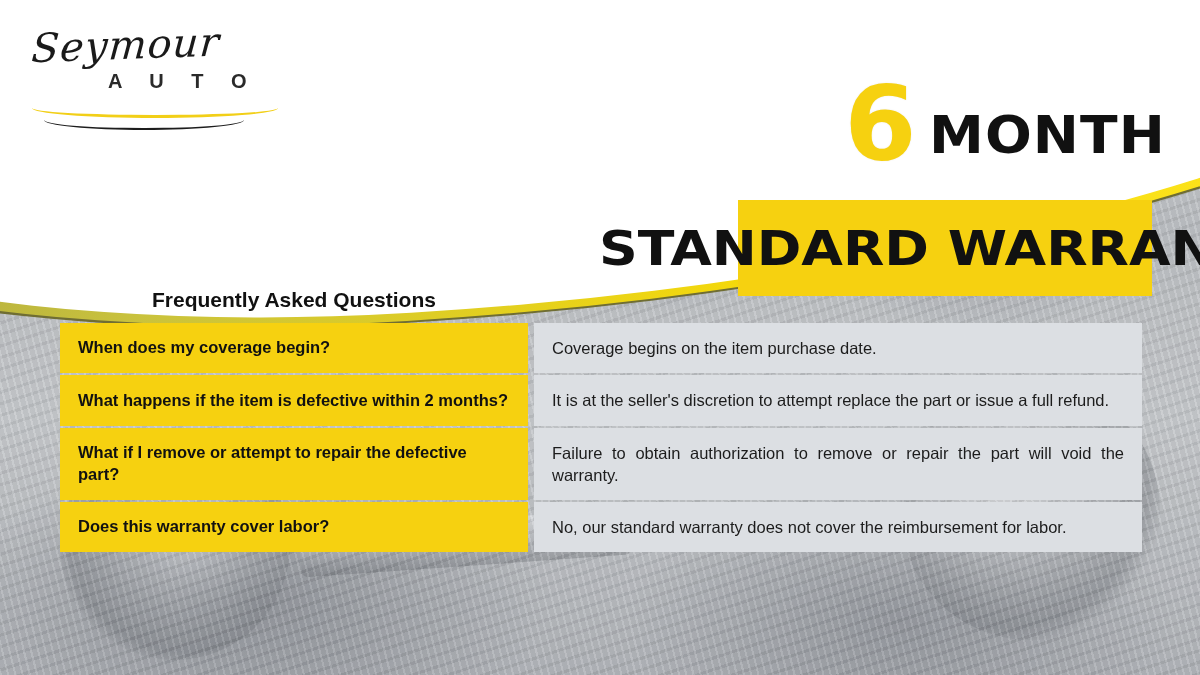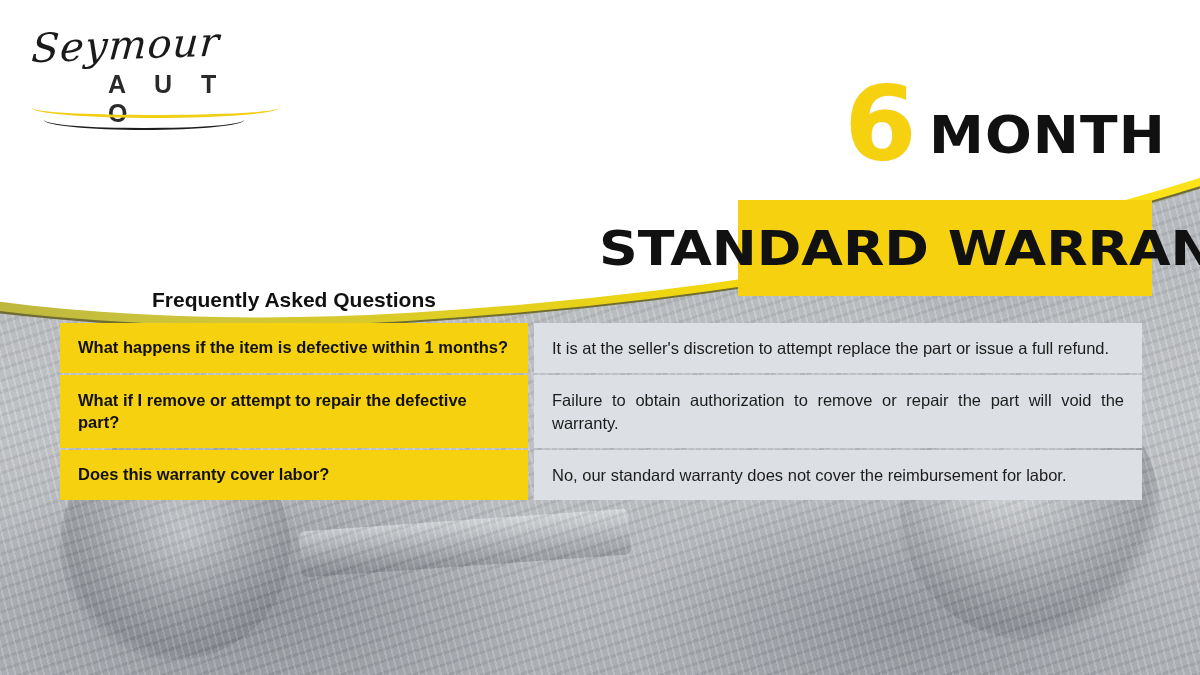--- a/index.html
+++ b/index.html
@@ -98,21 +98,21 @@
     color: #1a1a1a;
     letter-spacing: 1px;
     transform: skewX(-6deg) rotate(-2deg);
     display: inline-block;
     padding-left: 8px;
   }
   .logo-auto {
     display: block;
     margin-top: 2px;
     margin-left: 84px;
-    font-size: 25px;
+    font-size: 20px;
     letter-spacing: 11px;
     font-weight: 700;
     color: #2a2a2a;
   }
   .logo-rule {
     position: absolute;
     left: 8px; top: 86px;
     width: 246px; height: 10px;
     border-bottom: 3px solid #f2cf17;
     border-radius: 0 0 50% 50% / 0 0 100% 100%;
@@ -243,21 +243,26 @@
 
   <div class="warranty-band">
     <span class="warranty-text">STANDARD WARRANTY</span>
   </div>
 
   <div class="faq-title">Frequently Asked Questions</div>
 
   <table class="faq-table">
     <tbody>
       <tr>
-        <td class="q-cell">What happens if the item is defective within 1 months?</td>
+        <td class="q-cell">When does my coverage begin?</td>
+        <td class="gap-col"></td>
+        <td class="a-cell">Coverage begins on the item purchase date.</td>
+      </tr>
+      <tr>
+        <td class="q-cell">What happens if the item is defective within 2 months?</td>
         <td class="gap-col"></td>
         <td class="a-cell">It is at the seller's discretion to attempt replace the part or issue a full refund.</td>
       </tr>
       <tr>
         <td class="q-cell">What if I remove or attempt to repair the defective part?</td>
         <td class="gap-col"></td>
         <td class="a-cell">Failure to obtain authorization to remove or repair the part will void the warranty.</td>
       </tr>
       <tr>
         <td class="q-cell">Does this warranty cover labor?</td>

